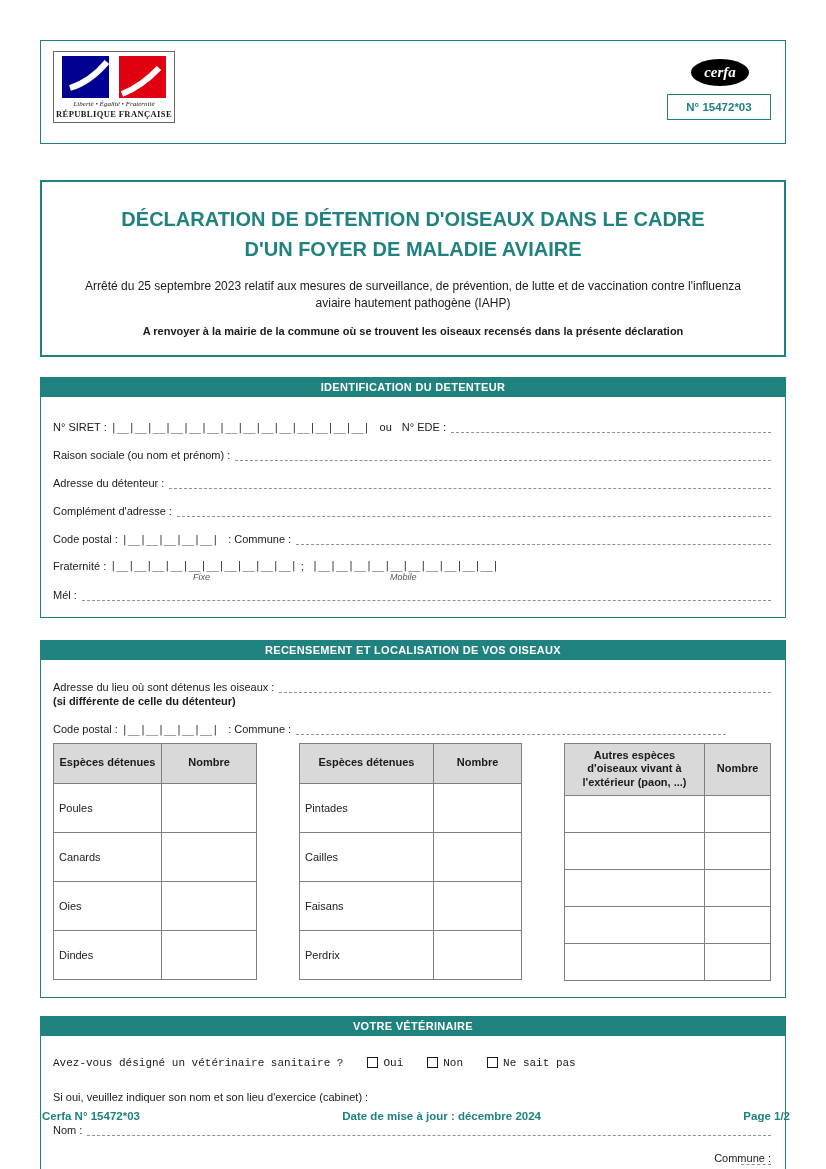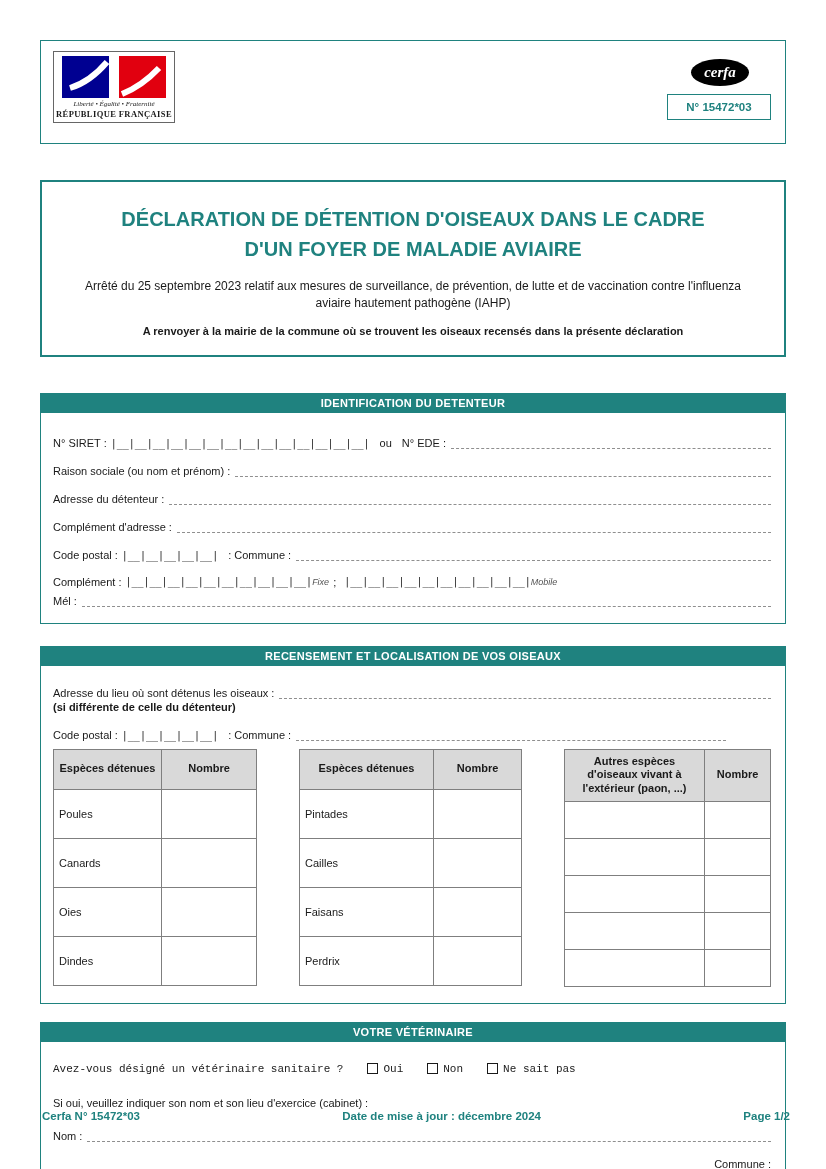--- a/index.html
+++ b/index.html
@@ -44,35 +44,35 @@
   }
   .form-title {
     color:var(--teal); font-weight:bold; font-size:20px; line-height:1.5;
     max-width:620px; margin:0 auto;
   }
   .form-subtitle { font-size:12px; line-height:1.45; margin-top:14px; max-width:660px; margin-left:auto; margin-right:auto; }
   .form-notice { font-size:11px; font-weight:bold; margin-top:12px; }
 
   
   .section { border:1px solid var(--teal); }
-  .section-1 { margin-top:36px; }
+  .section-1 { margin-top:20px; }
   .section-2 { margin-top:22px; }
   .section-3 { margin-top:18px; }
   .section-header {
     background:var(--teal); color:#fff; font-weight:bold; font-size:11px;
     text-align:center; padding:3px 0 4px; letter-spacing:.3px;
   }
   .fields { padding:8px 14px 16px 12px; }
   .frow { display:flex; align-items:flex-end; margin-top:15px; }
   .frow .lbl { white-space:nowrap; }
   .dash { flex:1; border-bottom:1px dashed var(--grayline); height:13px; margin-left:5px; min-width:30px; }
   .boxes { font-family:"DejaVu Sans Mono", monospace; font-size:10px; white-space:nowrap; margin-left:4px; }
   .gap-l { margin-left:10px; }
   .phone-row { align-items:flex-start; }
-  .phone-group { display:inline-flex; flex-direction:row; align-items:center; }
+  .phone-group { display:inline-flex; flex-direction:column; align-items:center; }
   .sub { font-size:9px; font-style:italic; color:#555; margin-top:1px; }
   .semi { margin:0 4px; }
   .bold-note { font-weight:bold; margin-top:2px; }
 
   
   .tables { display:flex; justify-content:space-between; align-items:flex-start; padding:8px 14px 16px 12px; }
   table { border-collapse:collapse; font-size:11px; table-layout:fixed; }
   th {
     background:#d9d9d9; border:1px solid var(--tblborder); font-weight:bold;
     text-align:center; vertical-align:middle; padding:3px 4px; line-height:1.25;
@@ -159,21 +159,21 @@
       </div>
 
       <div class="frow">
         <span class="lbl">Code postal :</span>
         <span class="boxes">|__|__|__|__|__|</span>
         <span class="lbl gap-l">: Commune :</span>
         <span class="dash"></span>
       </div>
 
       <div class="frow phone-row">
-        <span class="lbl">Complément :</span>
+        <span class="lbl">Fraternité :</span>
         <span class="phone-group">
           <span class="boxes">|__|__|__|__|__|__|__|__|__|__|</span>
           <span class="sub">Fixe</span>
         </span>
         <span class="semi">;</span>
         <span class="phone-group">
           <span class="boxes">|__|__|__|__|__|__|__|__|__|__|</span>
           <span class="sub">Mobile</span>
         </span>
       </div>

